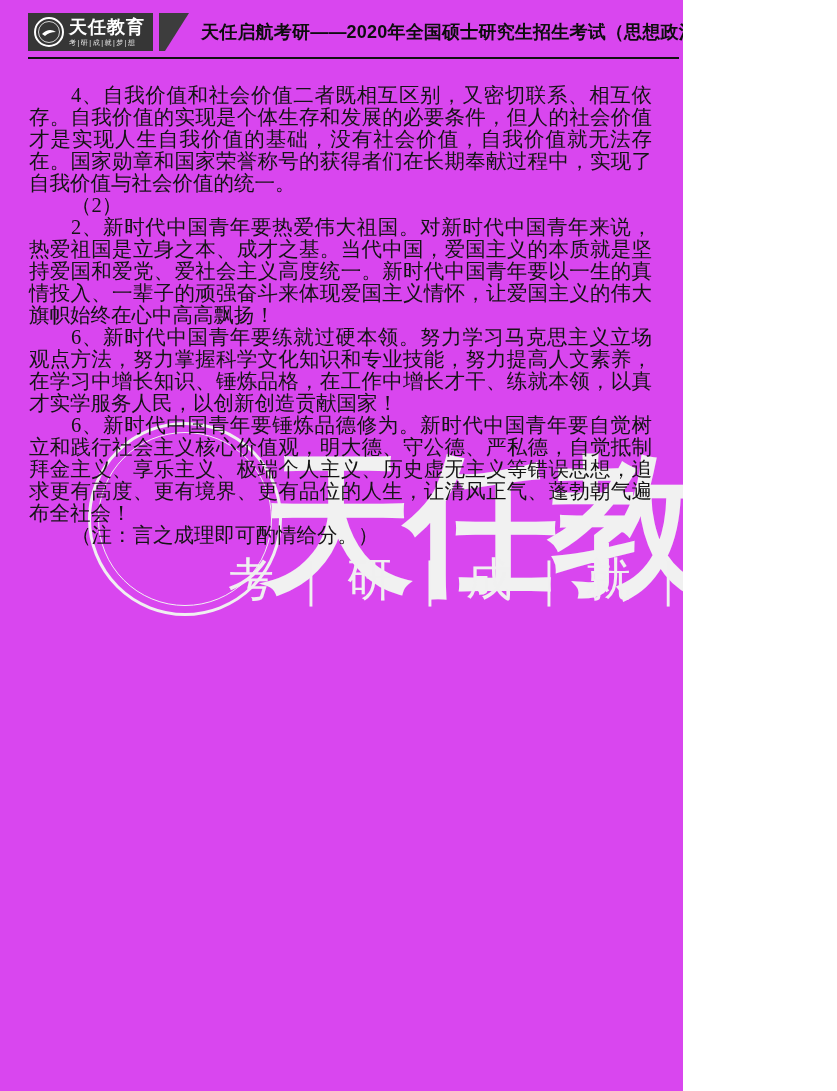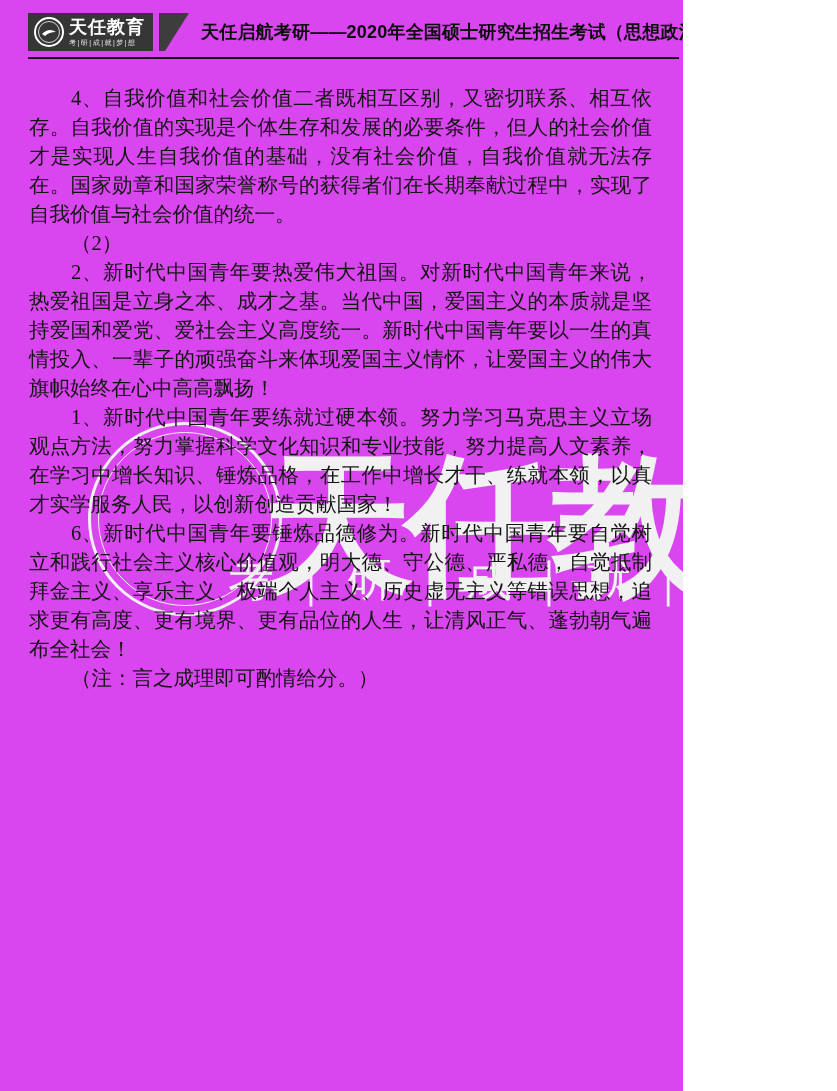--- a/index.html
+++ b/index.html
@@ -73,21 +73,21 @@
   .wm-tagline{
     position:absolute;left:228px;top:556px;
     font-family:"Liberation Sans","DejaVu Sans",sans-serif;
     font-size:46px;line-height:1;color:#f0f0f0;
     letter-spacing:14px;white-space:nowrap;
   }
   
   .doc{
     position:relative;z-index:1;
     padding:25px 31px 0 29px;
-    font-size:20.5px;line-height:29px;
+    font-size:20.5px;line-height:22px;
     text-align:justify;
   }
   .para{margin:0;text-indent:2.05em;}
   
   .footer-arc{
     position:absolute;
     left:785px;top:1085px;
     width:430px;height:54px;
     border-radius:50%;
     background:#b2b2ba;
@@ -122,20 +122,20 @@
   <div class="watermark">
     <div class="wm-ring"></div>
     <div class="wm-brand">天任教育</div>
     <div class="wm-tagline">考｜研｜成｜就｜梦｜想</div>
   </div>
 
   <main class="doc">
     <p class="para">4、自我价值和社会价值二者既相互区别，又密切联系、相互依存。自我价值的实现是个体生存和发展的必要条件，但人的社会价值才是实现人生自我价值的基础，没有社会价值，自我价值就无法存在。国家勋章和国家荣誉称号的获得者们在长期奉献过程中，实现了自我价值与社会价值的统一。</p>
     <p class="para">（2）</p>
     <p class="para">2、新时代中国青年要热爱伟大祖国。对新时代中国青年来说，热爱祖国是立身之本、成才之基。当代中国，爱国主义的本质就是坚持爱国和爱党、爱社会主义高度统一。新时代中国青年要以一生的真情投入、一辈子的顽强奋斗来体现爱国主义情怀，让爱国主义的伟大旗帜始终在心中高高飘扬！</p>
-    <p class="para">1、新时代中国青年要练就过硬本领。努力学习马克思主义立场观点方法，努力掌握科学文化知识和专业技能，努力提高人文素养，在学习中增长知识、锤炼品格，在工作中增长才干、练就本领，以真才实学服务人民，以创新创造贡献国家！</p>
+    <p class="para">6、新时代中国青年要练就过硬本领。努力学习马克思主义立场观点方法，努力掌握科学文化知识和专业技能，努力提高人文素养，在学习中增长知识、锤炼品格，在工作中增长才干、练就本领，以真才实学服务人民，以创新创造贡献国家！</p>
     <p class="para">6、新时代中国青年要锤炼品德修为。新时代中国青年要自觉树立和践行社会主义核心价值观，明大德、守公德、严私德，自觉抵制拜金主义、享乐主义、极端个人主义、历史虚无主义等错误思想，追求更有高度、更有境界、更有品位的人生，让清风正气、蓬勃朝气遍布全社会！</p>
     <p class="para">（注：言之成理即可酌情给分。）</p>
   </main>
 
   <div class="footer-arc"></div>
 
 </div>
 
 </body></html>

